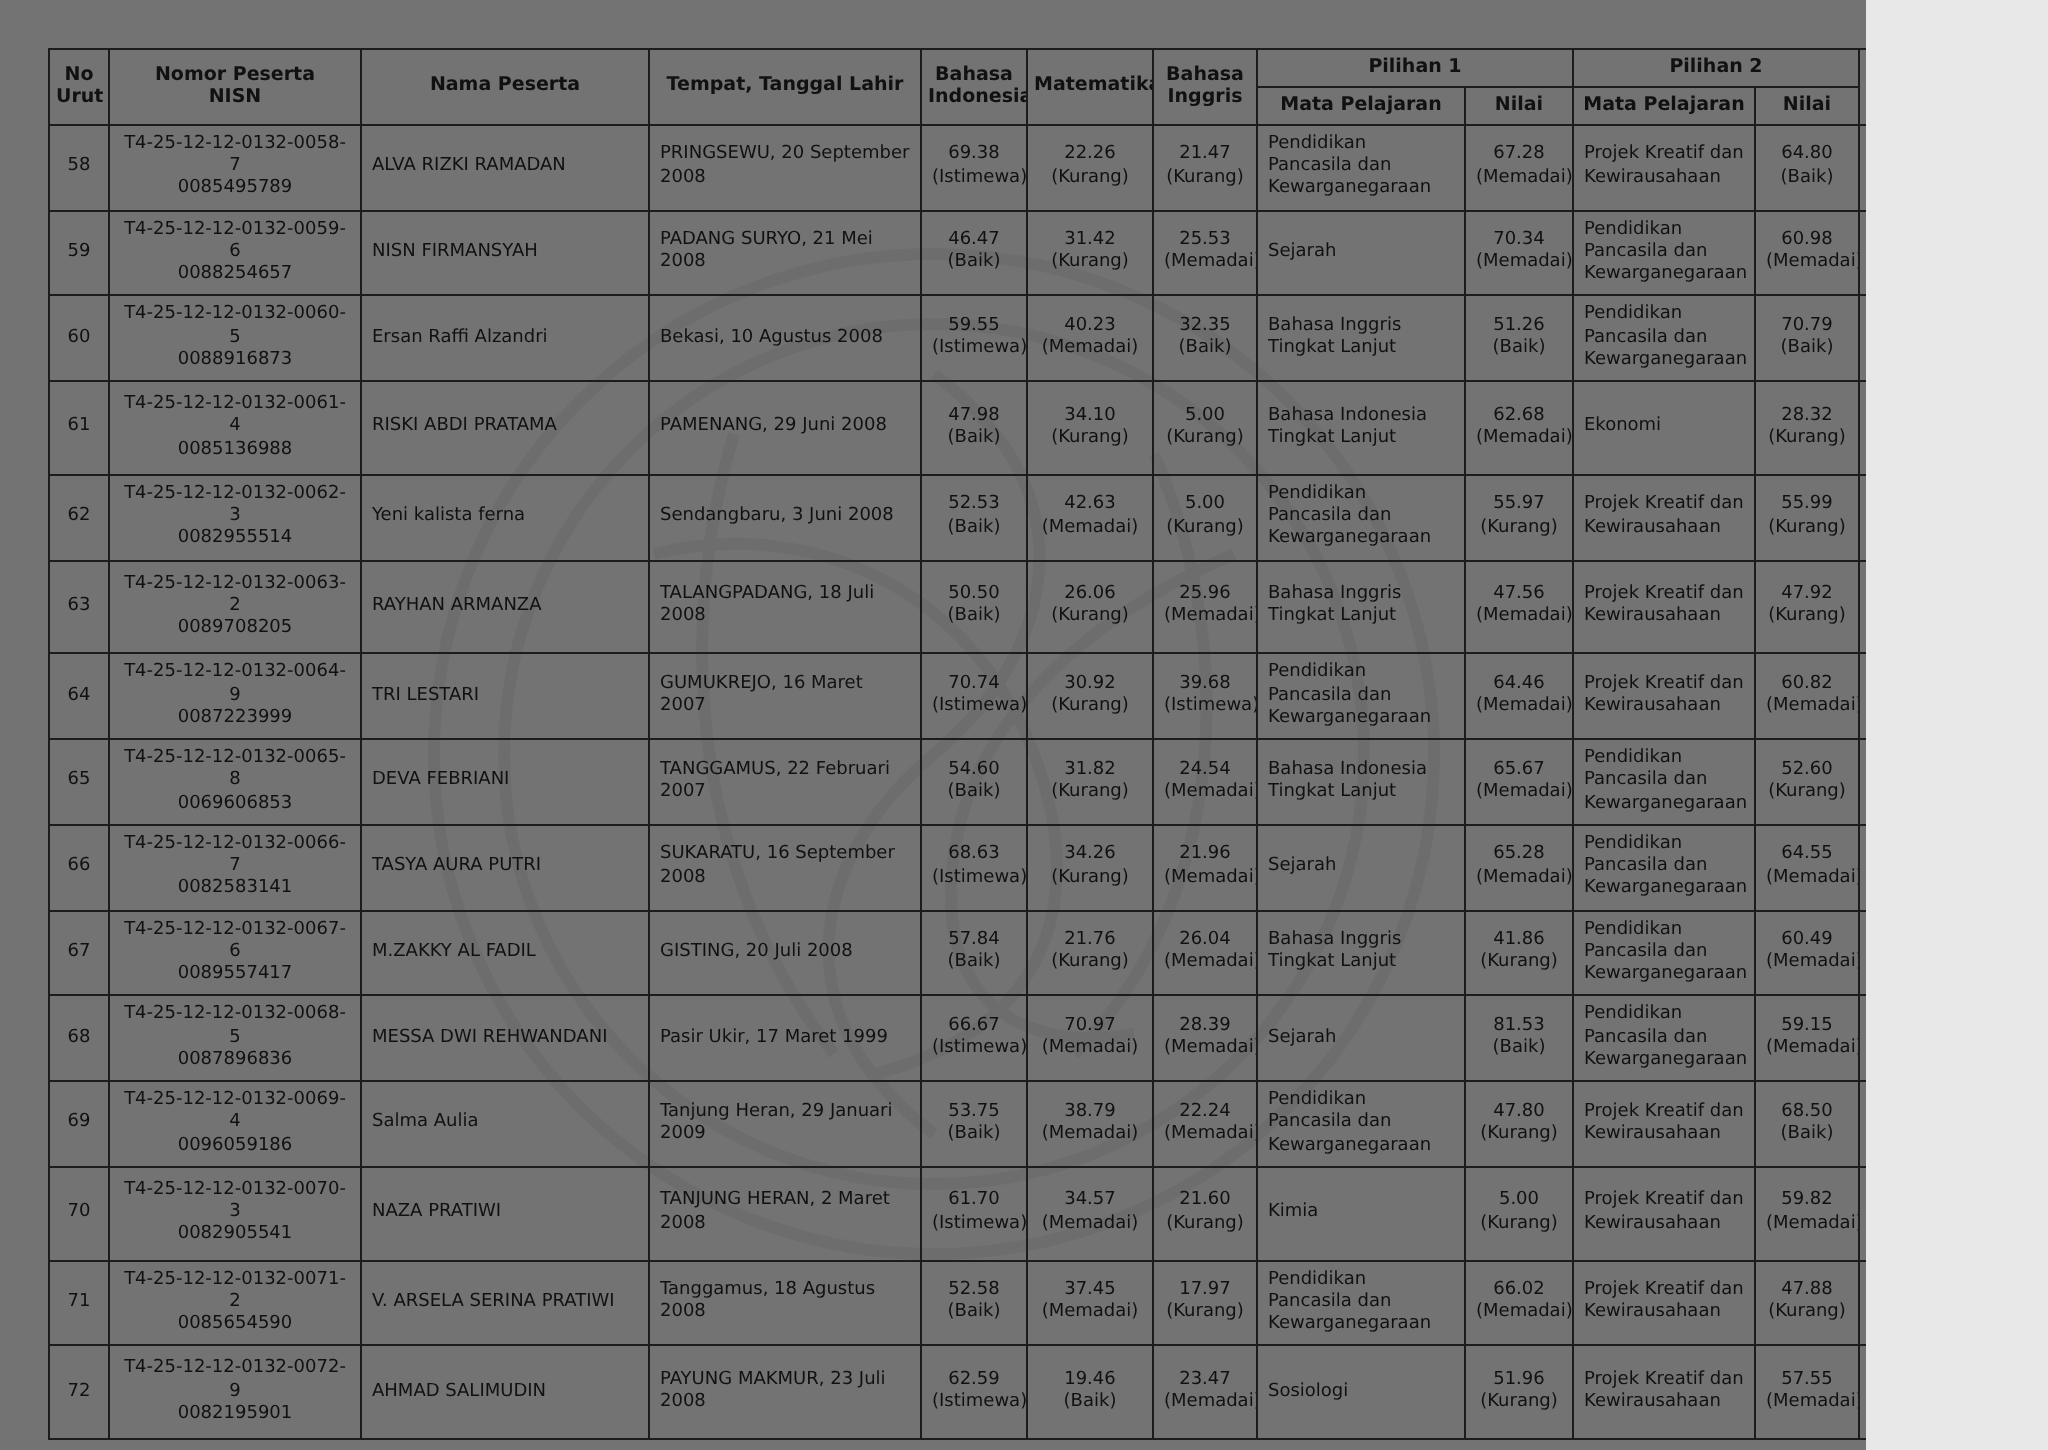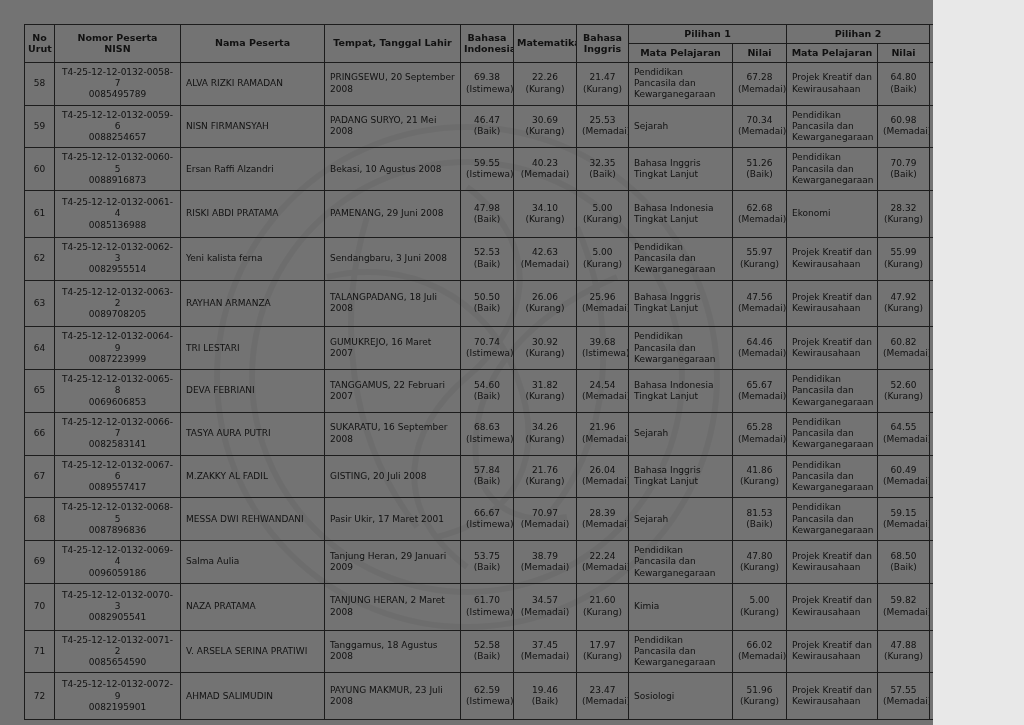--- a/index.html
+++ b/index.html
@@ -146,21 +146,21 @@
       <td class="c">59</td>
       <td class="two-line">T4-25-12-12-0132-0059-6
 0088254657</td>
       <td class="l">NISN FIRMANSYAH</td>
       <td class="l">PADANG SURYO, 21 Mei 2008</td>
       <td class="c score">
         <div>46.47</div>
             <div>(Baik)</div>
       </td>
       <td class="c score">
-        <div>30.69</div>
+        <div>31.42</div>
             <div>(Kurang)</div>
       </td>
       <td class="c score">
         <div>25.53</div>
             <div>(Memadai)</div>
       </td>
       <td class="l">Sejarah</td>
       <td class="c score">
         <div>70.34</div>
             <div>(Memadai)</div>
@@ -419,21 +419,21 @@
             <div>(Memadai)</div>
       </td>
       <td></td>
     </tr>
 
     <tr class="tall">
       <td class="c">68</td>
       <td class="two-line">T4-25-12-12-0132-0068-5
 0087896836</td>
       <td class="l">MESSA DWI REHWANDANI</td>
-      <td class="l">Pasir Ukir, 17 Maret 2001</td>
+      <td class="l">Pasir Ukir, 17 Maret 1999</td>
       <td class="c score">
         <div>66.67</div>
             <div>(Istimewa)</div>
       </td>
       <td class="c score">
         <div>70.97</div>
             <div>(Memadai)</div>
       </td>
       <td class="c score">
         <div>28.39</div>
@@ -480,21 +480,21 @@
         <div>68.50</div>
             <div>(Baik)</div>
       </td>
       <td></td>
     </tr>
 
     <tr class="short">
       <td class="c">70</td>
       <td class="two-line">T4-25-12-12-0132-0070-3
 0082905541</td>
-      <td class="l">NAZA PRATAMA</td>
+      <td class="l">NAZA PRATIWI</td>
       <td class="l">TANJUNG HERAN, 2 Maret 2008</td>
       <td class="c score">
         <div>61.70</div>
             <div>(Istimewa)</div>
       </td>
       <td class="c score">
         <div>34.57</div>
             <div>(Memadai)</div>
       </td>
       <td class="c score">

